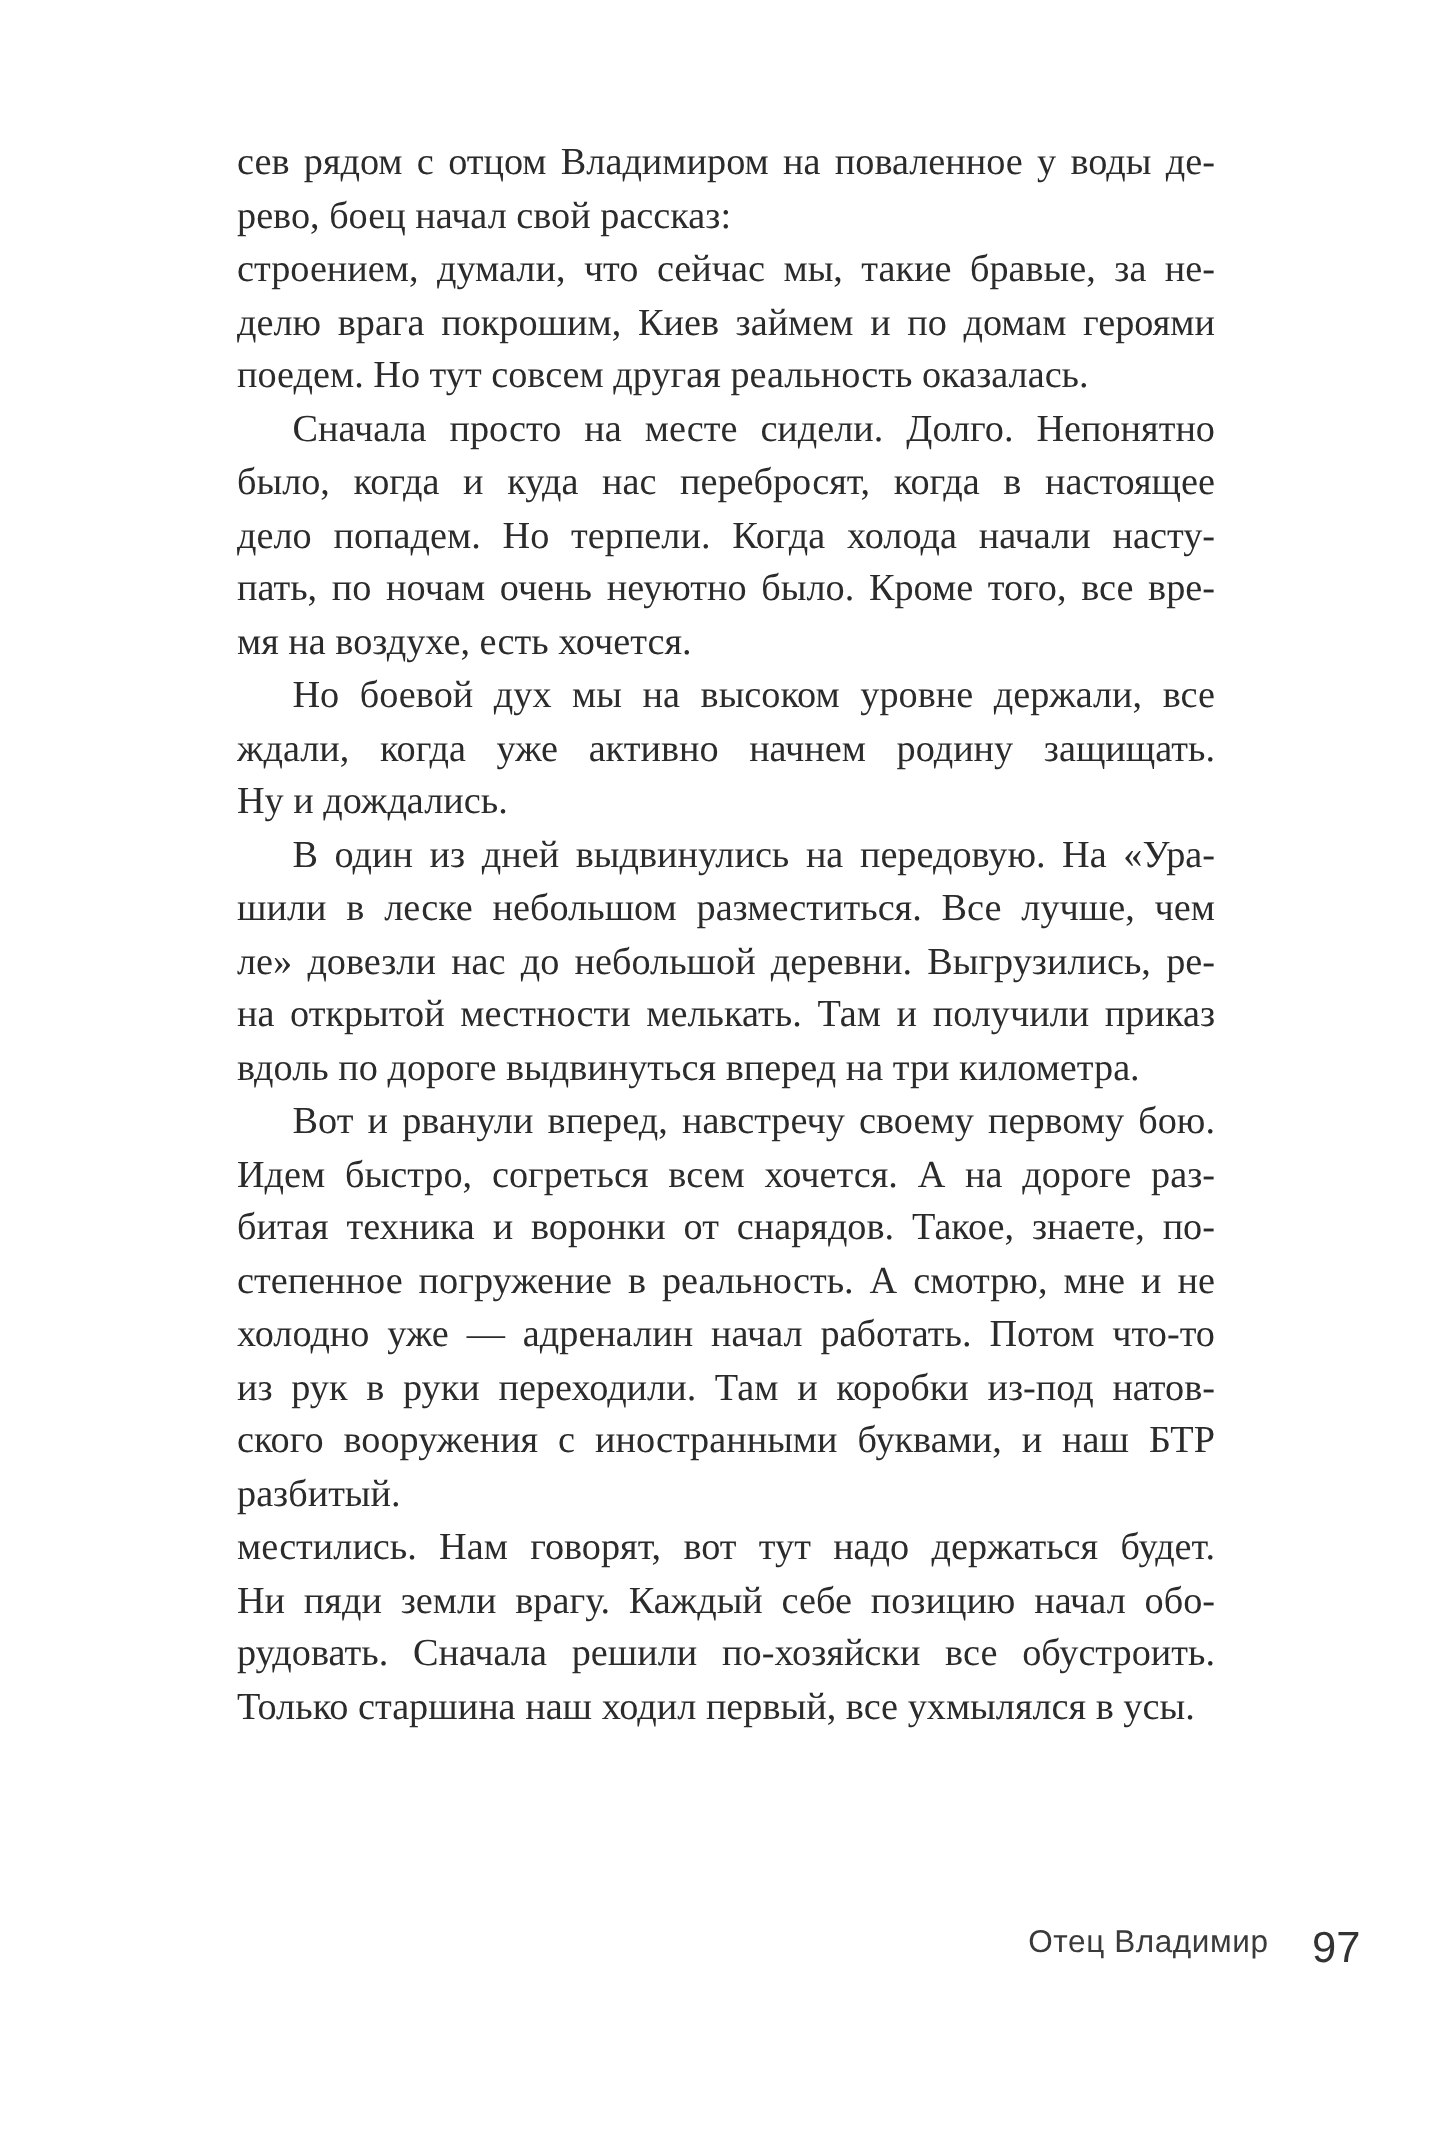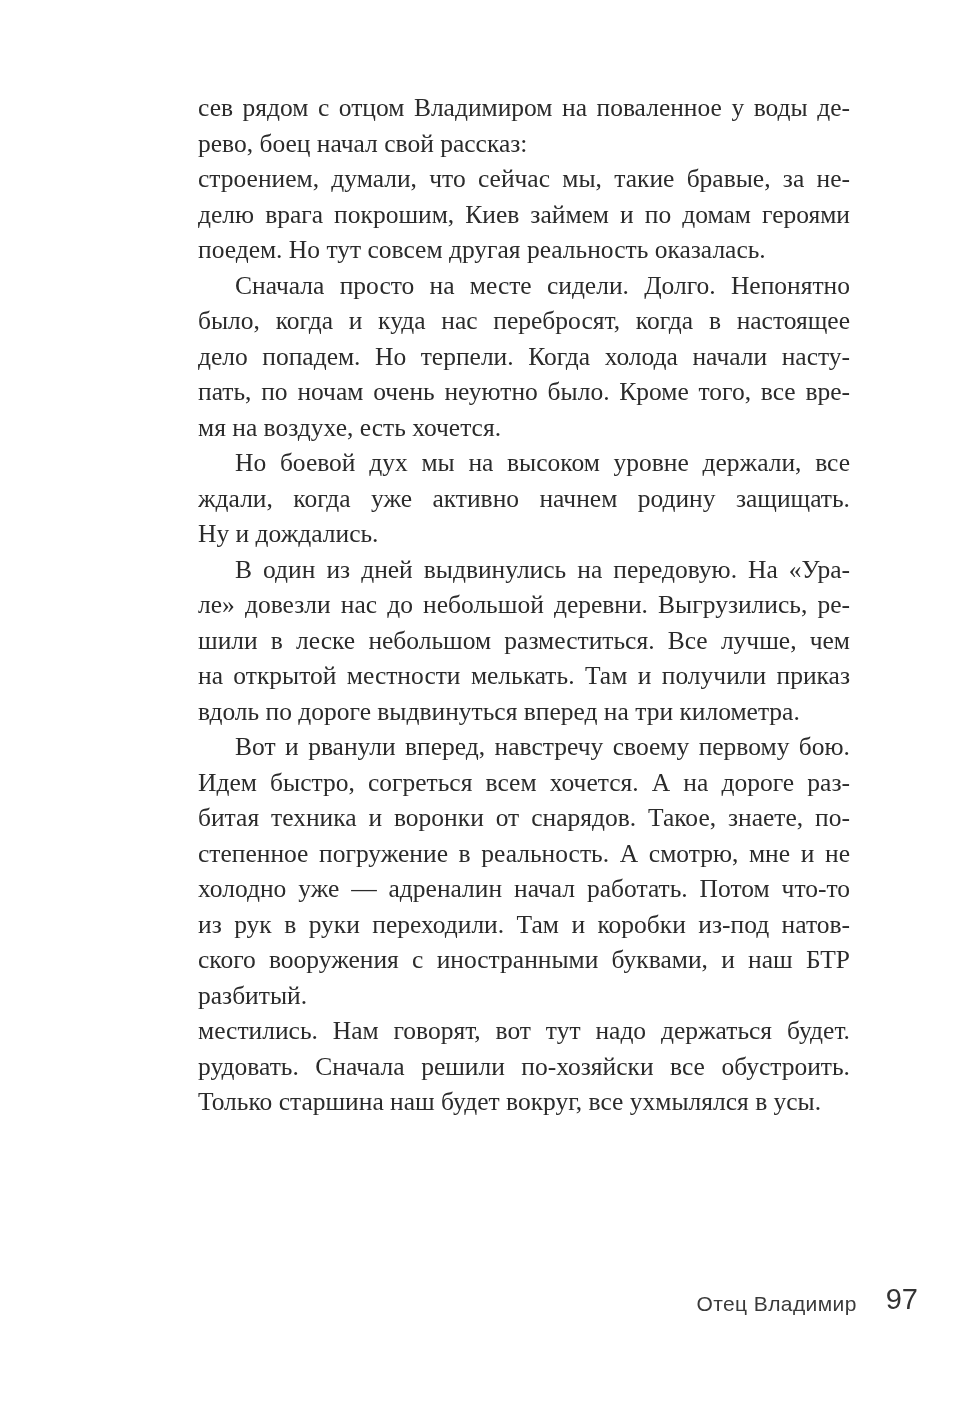--- a/index.html
+++ b/index.html
@@ -16,46 +16,45 @@
     font-family: "Liberation Serif", "DejaVu Serif", serif;
   }
   .text-block {
     position: absolute;
     left: 158px;
     top: 90px;
     width: 652px;
     font-size: 25.5px;
     line-height: 35.5px;
     color: #2b2b2b;
-    margin-left: 40px;
   }
   .para {
     margin: 0;
   }
   .line {
     height: 35.5px;
     text-align: justify;
     text-align-last: justify;
     white-space: normal;
     overflow: hidden;
   }
   .line.last {
     text-align-last: left;
   }
   .para.indent .line.first {
     padding-left: 37px;
   }
   .footer {
     position: absolute;
-    left: 169px;
+    left: 158px;
     top: 1283px;
     width: 749px;
     display: flex;
     justify-content: flex-end;
-    align-items: flex-end;
+    align-items: flex-start;
     font-family: "Liberation Sans", "DejaVu Sans", sans-serif;
   }
   .running-title {
     font-size: 21px;
     letter-spacing: 0.4px;
     color: #3a3a3a;
   }
   .page-number {
     font-size: 29px;
     font-weight: 400;
@@ -84,38 +83,39 @@
         <div class="line">пать, по ночам очень неуютно было. Кроме того, все вре-</div>
         <div class="line last">мя на воздухе, есть хочется.</div>
       </div>
       <div class="para indent">
         <div class="line first">Но боевой дух мы на высоком уровне держали, все</div>
         <div class="line">ждали, когда уже активно начнем родину защищать.</div>
         <div class="line last">Ну и дождались.</div>
       </div>
       <div class="para indent">
         <div class="line first">В один из дней выдвинулись на передовую. На «Ура-</div>
+        <div class="line">шили в леске небольшом разместиться. Все лучше, чем</div>
         <div class="line">ле» довезли нас до небольшой деревни. Выгрузились, ре-</div>
-        <div class="line">шили в леске небольшом разместиться. Все лучше, чем</div>
         <div class="line">на открытой местности мелькать. Там и получили приказ</div>
         <div class="line last">вдоль по дороге выдвинуться вперед на три километра.</div>
       </div>
       <div class="para indent">
         <div class="line first">Вот и рванули вперед, навстречу своему первому бою.</div>
         <div class="line">Идем быстро, согреться всем хочется. А на дороге раз-</div>
         <div class="line">битая техника и воронки от снарядов. Такое, знаете, по-</div>
         <div class="line">степенное погружение в реальность. А смотрю, мне и не</div>
         <div class="line">холодно уже — адреналин начал работать. Потом что-то</div>
         <div class="line">из рук в руки переходили. Там и коробки из-под натов-</div>
         <div class="line">ского вооружения с иностранными буквами, и наш БТР</div>
         <div class="line last">разбитый.</div>
       </div>
       <div class="para indent">
         <div class="line">местились. Нам говорят, вот тут надо держаться будет.</div>
+        <div class="line">Ни пяди земли врагу. Каждый себе позицию начал обо-</div>
         <div class="line">рудовать. Сначала решили по-хозяйски все обустроить.</div>
-        <div class="line last">Только старшина наш будет вокруг, все ухмылялся в усы.</div>
+        <div class="line last">Только старшина наш ходил первый, все ухмылялся в усы.</div>
       </div>
     </div>
   <div class="footer">
     <span class="running-title">Отец Владимир</span>
     <span class="page-number">97</span>
   </div>
 </div>
 
 </body></html>

